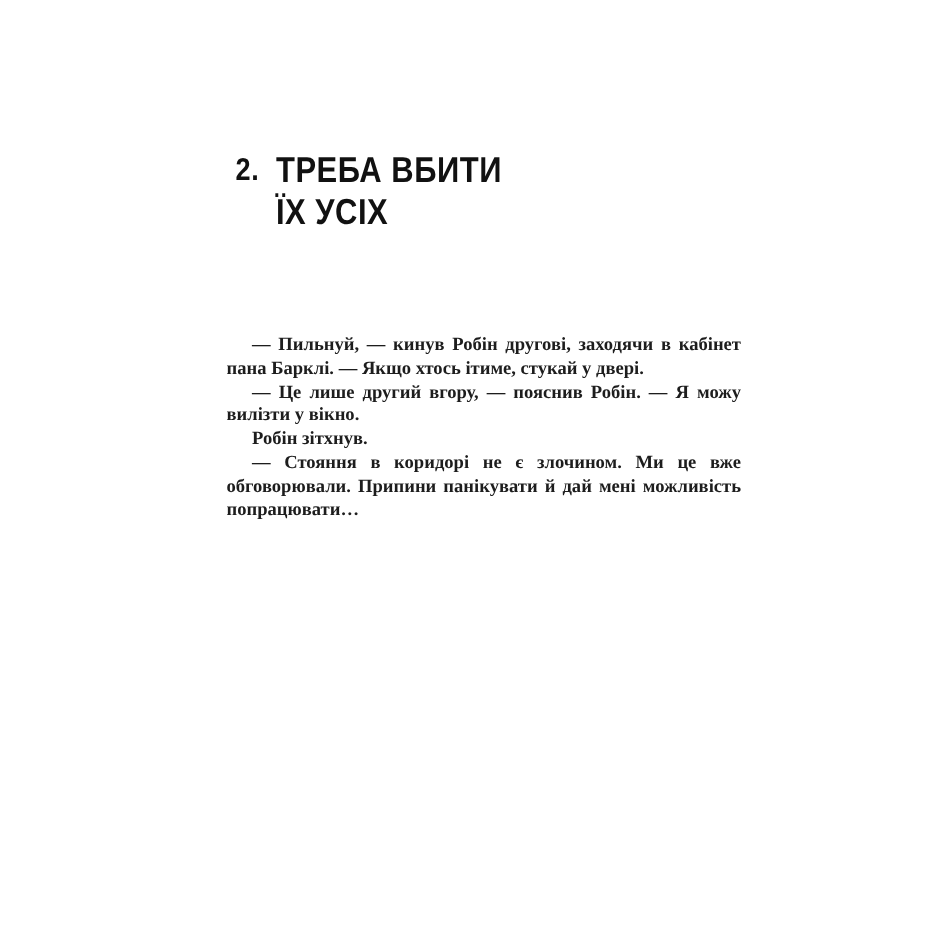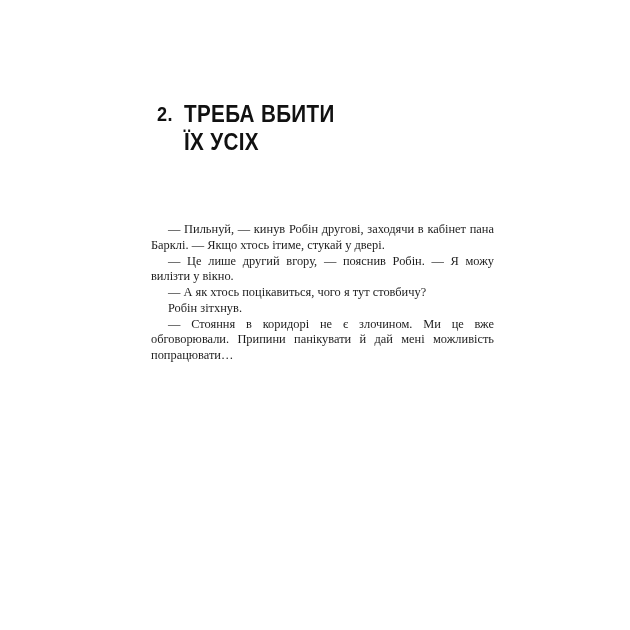--- a/index.html
+++ b/index.html
@@ -65,34 +65,34 @@
     font-size: 12.4px;
     line-height: 15.75px;
     text-align: justify;
     text-justify: inter-word;
     color: #1d1d1d;
     hyphens: manual;
   }
   .body-text p {
     margin: 0;
     text-indent: 17px;
+    font-weight: bold;
   }
 </style>
 </head>
 <body>
 
 <div class="page">
 
   <div class="chapter-head">
     <div class="chapter-number">2.</div>
     <div class="chapter-title">ТРЕБА ВБИТИ
 ЇХ УСІХ</div>
   </div>
 
   <div class="body-text">
     <p>— Пильнуй, — кинув Робін другові, заходячи в кабінет пана Барклі. — Якщо хтось ітиме, стукай у двері.</p>
     <p>— Це лише другий вгору, — пояснив Робін. — Я можу вилізти у вікно.</p>
-    <p>— А як хтось поцікавиться, чого я тут стовбичу?</p>
     <p>Робін зітхнув.</p>
     <p>— Стояння в коридорі не є злочином. Ми це вже обговорювали. Припини панікувати й дай мені можливість попрацювати…</p>
   </div>
 
 </div>
 
 </body></html>

